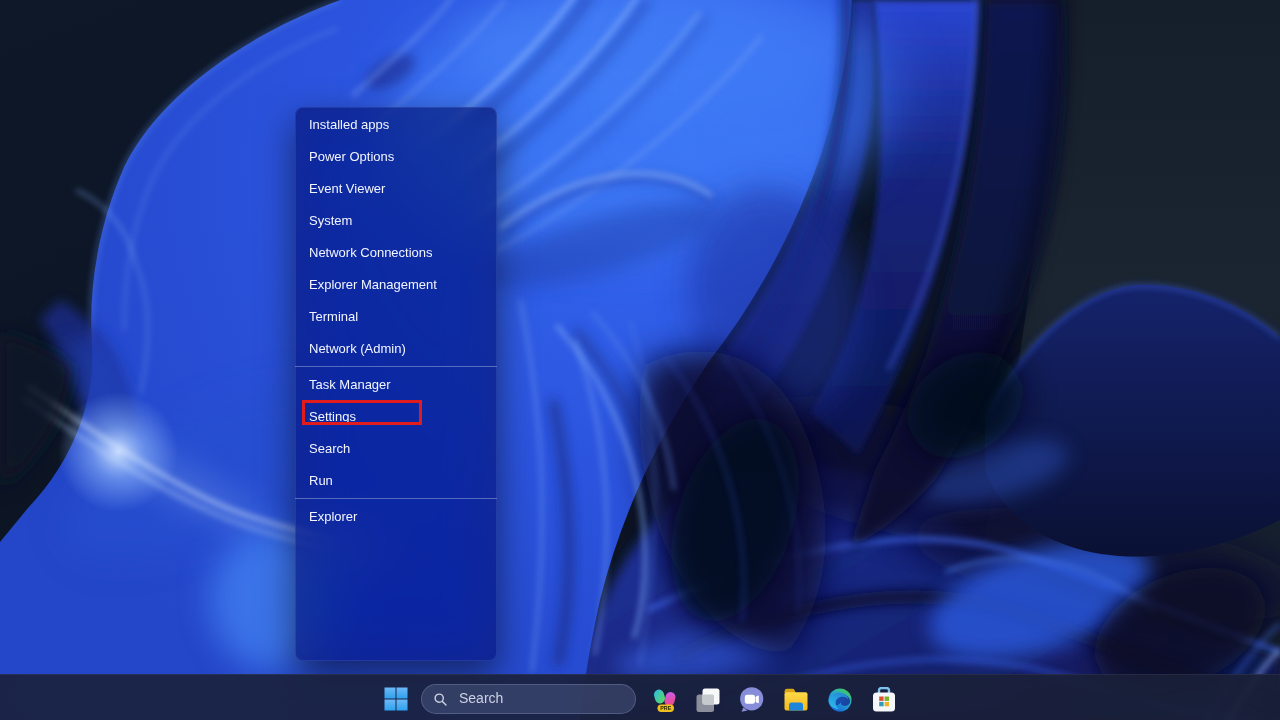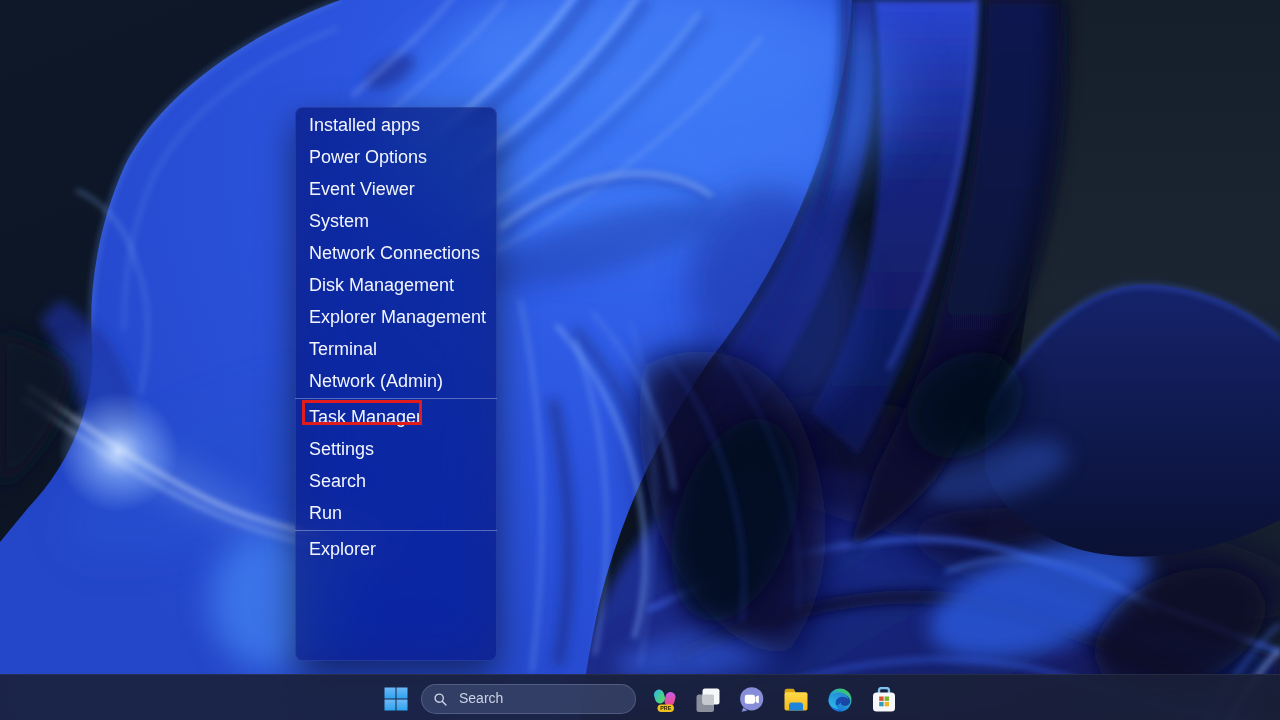--- a/index.html
+++ b/index.html
@@ -1,20 +1,20 @@
 <!DOCTYPE html>
 <html><head><meta charset="utf-8">
 <style>
   html,body{margin:0;padding:0;width:1280px;height:720px;overflow:hidden;background:#0b1322;
     font-family:"Liberation Sans",sans-serif;}
   #wall{position:absolute;left:0;top:0;width:1280px;height:720px;}
   #menu{position:absolute;left:295px;top:107px;width:202px;height:554px;border-radius:8px;
     background:rgba(5,10,95,.58);backdrop-filter:blur(26px) saturate(150%);
     box-shadow:0 14px 36px rgba(0,0,0,.5), inset 0 0 0 1px rgba(150,175,235,.14);box-sizing:border-box;padding-top:2px;z-index:5;}
-  .mi{height:32px;line-height:32px;padding-left:14px;font-size:18px;color:#f2f5fd;position:relative;}
+  .mi{height:32px;line-height:32px;padding-left:14px;font-size:13px;color:#f2f5fd;position:relative;}
   .sep{height:1px;background:rgba(190,205,235,.42);margin:1px 0 2px 0;}
   #redbox{position:absolute;left:302px;top:400px;width:120px;height:25px;border:3px solid #e11c1c;
     box-sizing:border-box;z-index:6;}
   .chev{position:absolute;right:16px;top:9px;}
   #taskbar{position:absolute;left:0;top:674px;width:1280px;height:46px;
     background:rgba(26,32,54,.88);backdrop-filter:blur(26px) saturate(115%);
     border-top:1px solid rgba(255,255,255,.06);box-sizing:border-box;z-index:5;}
   .tbicon{position:absolute;top:12px;}
   #search{position:absolute;left:421px;top:9px;width:215px;height:30px;border-radius:15px;
     background:rgba(90,102,146,.40);border:1px solid rgba(140,152,192,.34);box-sizing:border-box;}
@@ -157,21 +157,20 @@
   <path d="M 630,320 C 660,420 662,530 640,665" stroke="#5b88ea" stroke-width="2" fill="none" opacity=".5" filter="url(#b3)"></path>
   <path d="M 553,400 C 573,500 573,590 558,665" stroke="#15246e" stroke-width="8" fill="none" opacity=".7" filter="url(#b6)"></path>
 </svg>
 
 <div id="menu">
   <div class="mi">Installed apps</div>
   <div class="mi">Power Options</div>
   <div class="mi">Event Viewer</div>
   <div class="mi">System</div>
   <div class="mi">Network Connections</div>
-  <div class="mi">Disk Management</div>
   <div class="mi">Explorer Management</div>
   <div class="mi">Terminal</div>
   <div class="mi">Network (Admin)</div>
   <div class="sep"></div>
   <div class="mi">Task Manager</div>
   <div class="mi">Settings</div>
   <div class="mi">Search</div>
   <div class="mi">Run</div>
   <div class="sep"></div>
   <div class="mi">Explorer</div>

